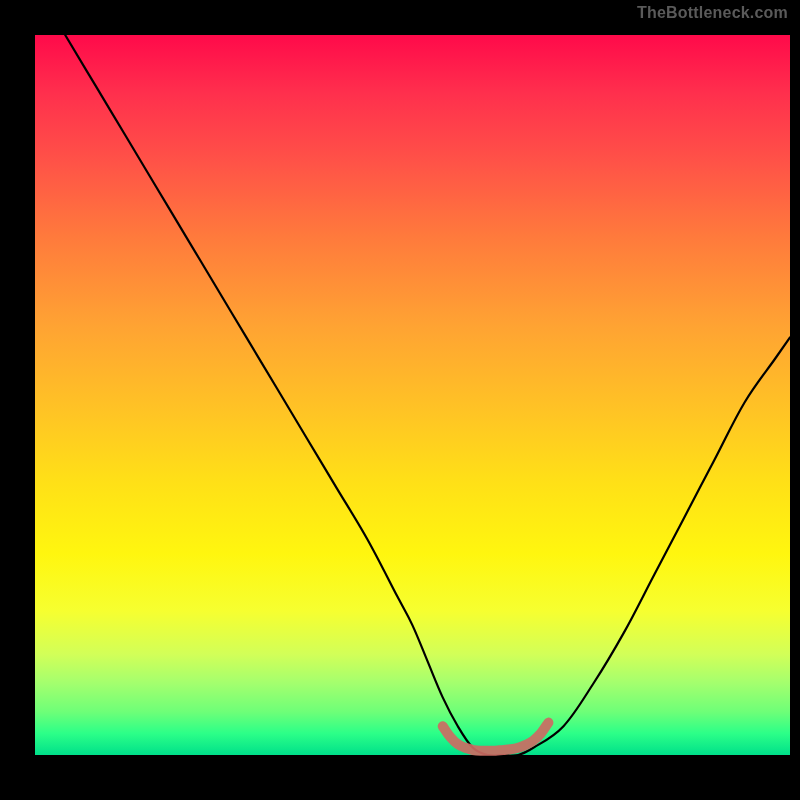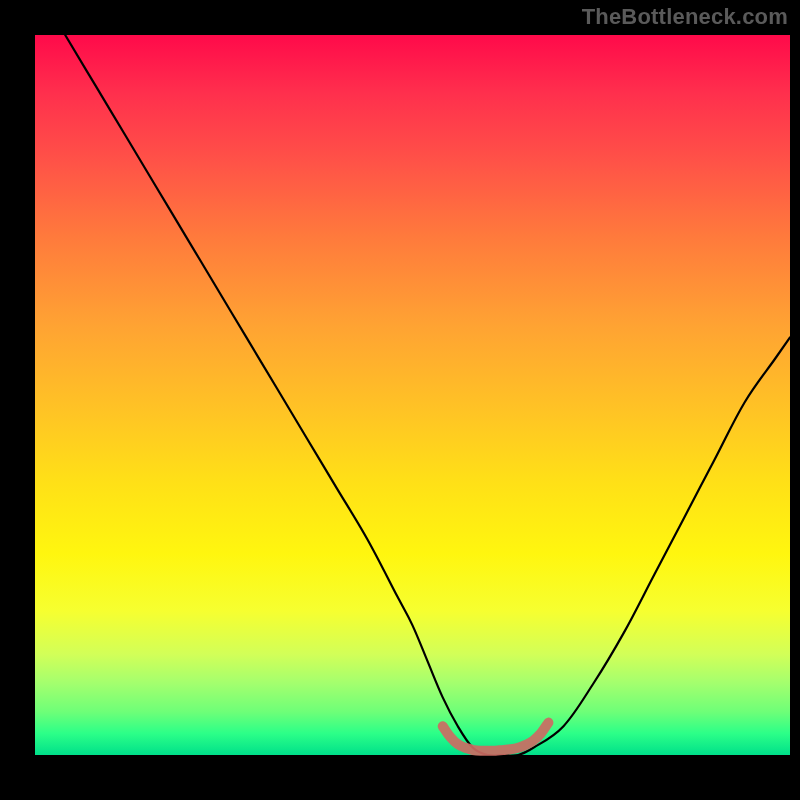--- a/index.html
+++ b/index.html
@@ -47,21 +47,21 @@
   .plot-svg {
     position: absolute;
     left: 0;
     top: 0;
   }
   .watermark {
     position: absolute;
     top: 4px;
     right: 12px;
     color: #5a5a5a;
-    font-size: 22px;
+    font-size: 16px;
     font-weight: 600;
     letter-spacing: 0.2px;
   }
 </style>
 </head>
 <body>
 
 <div class="frame">
 
   <div class="plot-area"></div>

